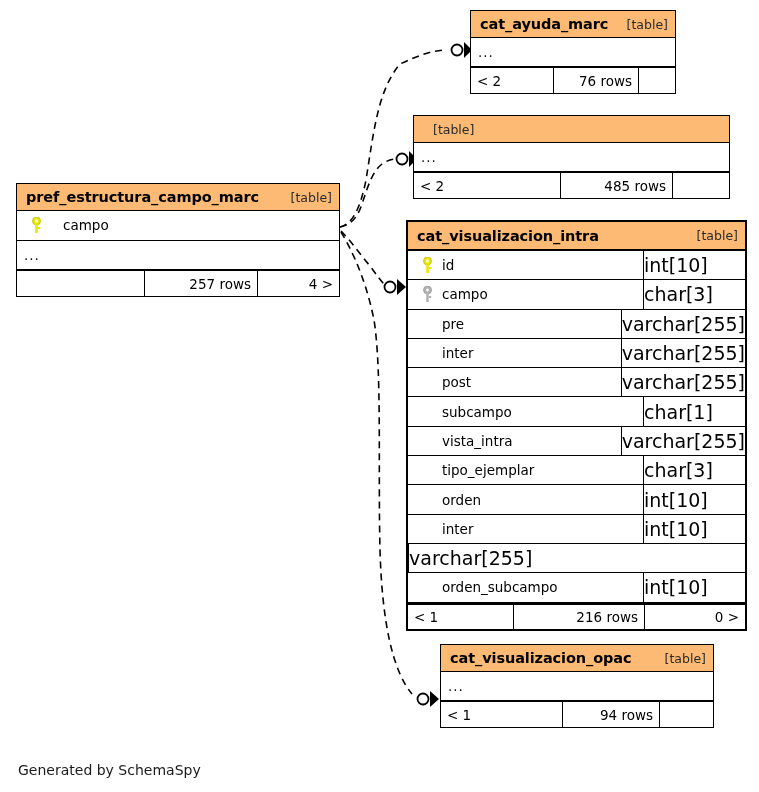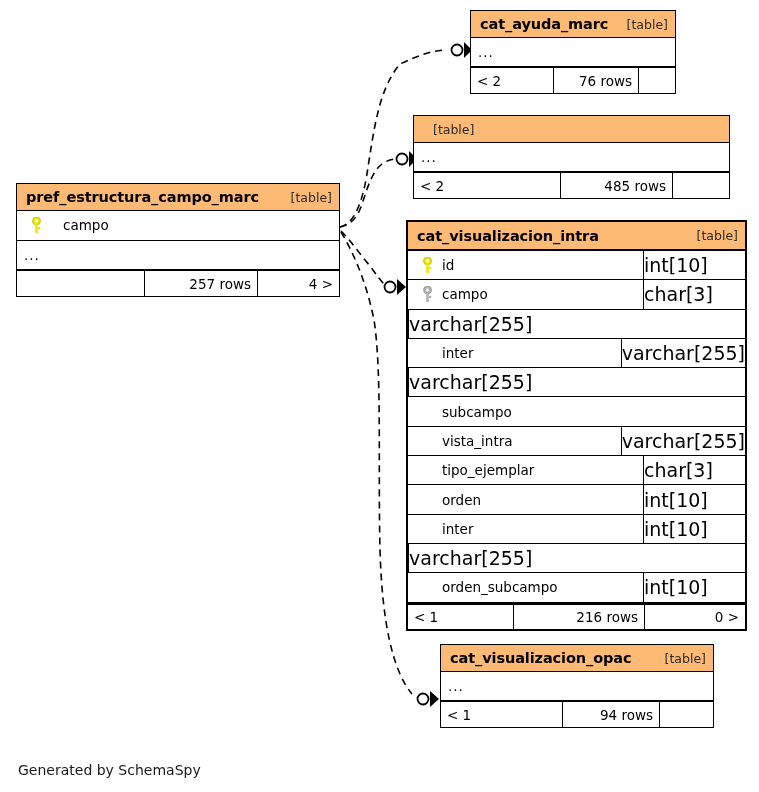--- a/index.html
+++ b/index.html
@@ -255,40 +255,49 @@
           <rect x="4.2" y="7" width="2.6" height="9" fill="#b3b3b3"></rect>
           <rect x="6.8" y="10" width="2.4" height="2" fill="#b3b3b3"></rect>
         </svg>
       </span>
       <span class="col-label">campo</span>
     </div>
     <div class="col-type" style="flex:0 0 102px;">char[3]</div>
   </div>
 
   <div class="col-row">
+    <div class="col-name">
+      <span class="keyslot"></span>
+      <span class="col-label">pre</span>
+    </div>
     <div class="col-type" style="flex:0 0 102px;">varchar[255]</div>
   </div>
 
   <div class="col-row">
     <div class="col-name">
       <span class="keyslot"></span>
       <span class="col-label">inter</span>
     </div>
     <div class="col-type" style="flex:0 0 102px;">varchar[255]</div>
   </div>
 
   <div class="col-row">
+    <div class="col-name">
+      <span class="keyslot"></span>
+      <span class="col-label">post</span>
+    </div>
     <div class="col-type" style="flex:0 0 102px;">varchar[255]</div>
   </div>
 
   <div class="col-row">
     <div class="col-name">
       <span class="keyslot"></span>
       <span class="col-label">subcampo</span>
     </div>
+    <div class="col-type" style="flex:0 0 102px;">char[1]</div>
   </div>
 
   <div class="col-row">
     <div class="col-name">
       <span class="keyslot"></span>
       <span class="col-label">vista_intra</span>
     </div>
     <div class="col-type" style="flex:0 0 102px;">varchar[255]</div>
   </div>
 

